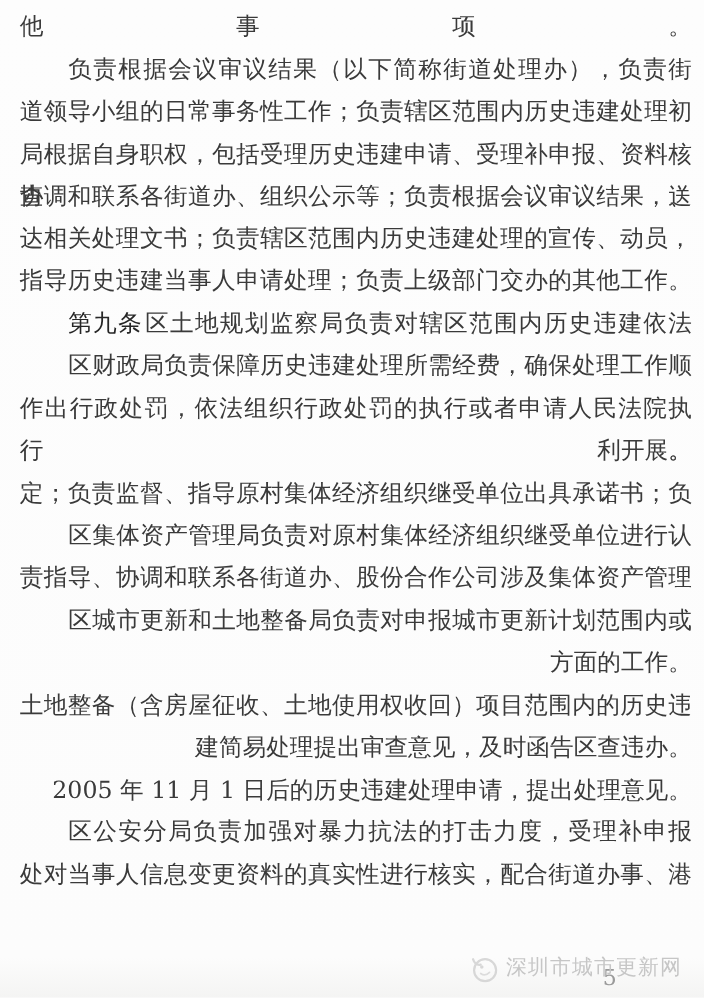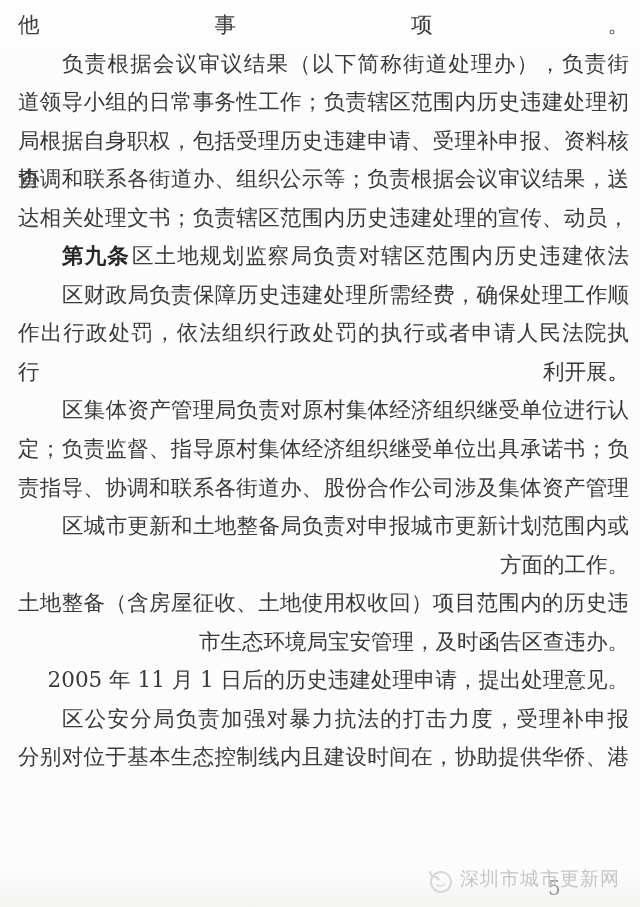--- a/index.html
+++ b/index.html
@@ -28,21 +28,21 @@
     overflow: visible;
     text-align: right;
   }
   .line.just {
     white-space: normal;
     text-align: justify;
     text-align-last: justify;
   }
   .line.indent { padding-left: 44px; }
   .line .term {
-    font-weight: bold;
+    font-weight: normal;
     color: #262626;
     margin-right: 2px;
   }
   .footer {
     position: absolute;
     right: 16px; top: 866px;
     height: 34px;
     display: flex;
     align-items: flex-start;
     gap: 6px;
@@ -71,36 +71,37 @@
 <body>
 
 <div class="page">
   <div class="doc">
     <div class="line just">他事项。</div>
     <div class="line just indent">负责根据会议审议结果（以下简称街道处理办），负责街</div>
     <div class="line just">道领导小组的日常事务性工作；负责辖区范围内历史违建处理初</div>
     <div class="line just">局根据自身职权，包括受理历史违建申请、受理补申报、资料核查、</div>
     <div class="line just">协调和联系各街道办、组织公示等；负责根据会议审议结果，送</div>
     <div class="line just">达相关处理文书；负责辖区范围内历史违建处理的宣传、动员，</div>
+    <div class="line just">指导历史违建当事人申请处理；负责上级部门交办的其他工作。</div>
     <div class="line just indent">
       <span class="term">第九条</span><span>区土地规划监察局负责对辖区范围内历史违建依法</span>
     </div>
     <div class="line just indent">区财政局负责保障历史违建处理所需经费，确保处理工作顺</div>
     <div class="line just">作出行政处罚，依法组织行政处罚的执行或者申请人民法院执行。</div>
     <div class="line">利开展。</div>
+    <div class="line just">定；负责监督、指导原村集体经济组织继受单位出具承诺书；负</div>
     <div class="line just indent">区集体资产管理局负责对原村集体经济组织继受单位进行认</div>
-    <div class="line just">定；负责监督、指导原村集体经济组织继受单位出具承诺书；负</div>
     <div class="line just">责指导、协调和联系各街道办、股份合作公司涉及集体资产管理</div>
     <div class="line just indent">区城市更新和土地整备局负责对申报城市更新计划范围内或</div>
     <div class="line">方面的工作。</div>
     <div class="line just">土地整备（含房屋征收、土地使用权收回）项目范围内的历史违</div>
-    <div class="line">市生态环境局宝安管理，及时函告区查违办。</div>
+    <div class="line">建简易处理提出审查意见，及时函告区查违办。</div>
     <div class="line">2005 年 11 月 1 日后的历史违建处理申请，提出处理意见。</div>
     <div class="line just indent">区公安分局负责加强对暴力抗法的打击力度，受理补申报</div>
-    <div class="line just">分别对位于基本生态控制线内且建设时间在，协助提供华侨、港</div>
+    <div class="line just">处对当事人信息变更资料的真实性进行核实，配合街道办事、港</div>
   </div>
 
   <div class="page-num">5</div>
 
   <div class="footer">
     <svg class="wm-logo" viewBox="0 0 28 28">
       <circle cx="15" cy="16" r="10" fill="none" stroke="#d2d2d2" stroke-width="2"></circle>
       <path d="M4 6 q2 6 7 5" fill="none" stroke="#d2d2d2" stroke-width="2" stroke-linecap="round"></path>
       <circle cx="12" cy="13" r="1.6" fill="#d2d2d2"></circle>
       <path d="M11 19 q4 3 8 -1" fill="none" stroke="#d8d8d8" stroke-width="1.6" stroke-linecap="round"></path>

